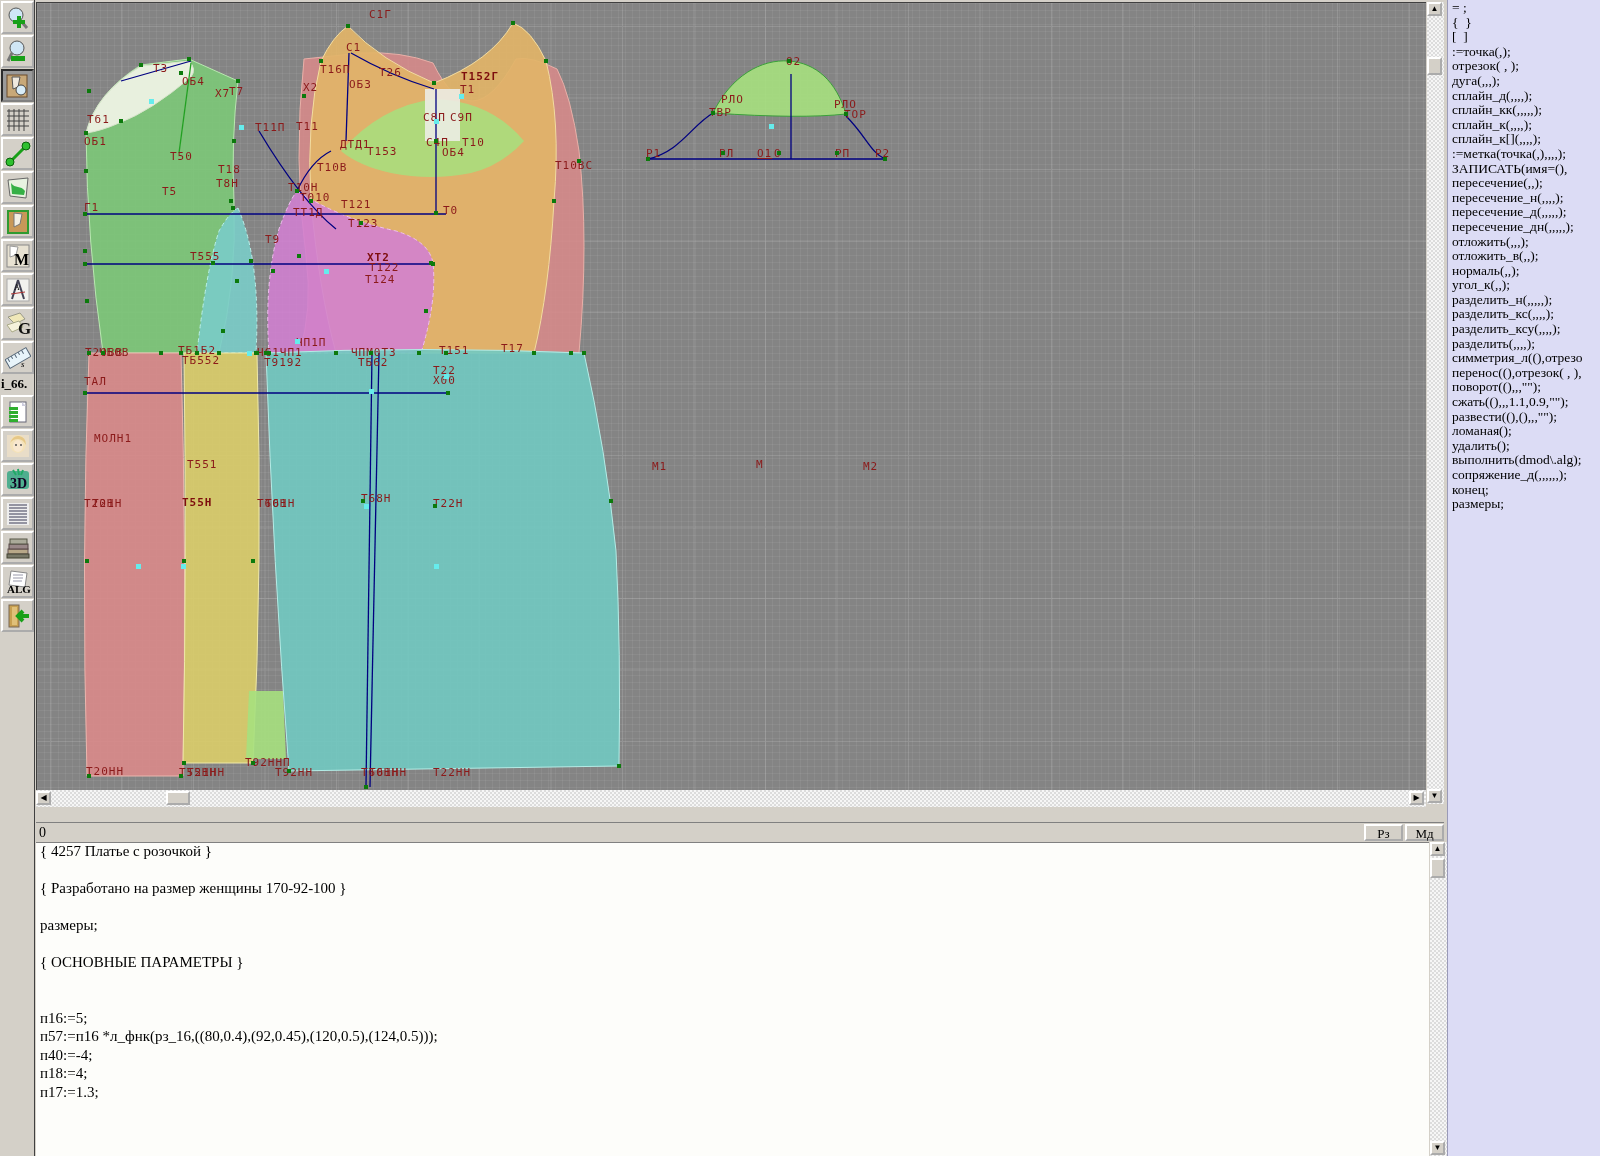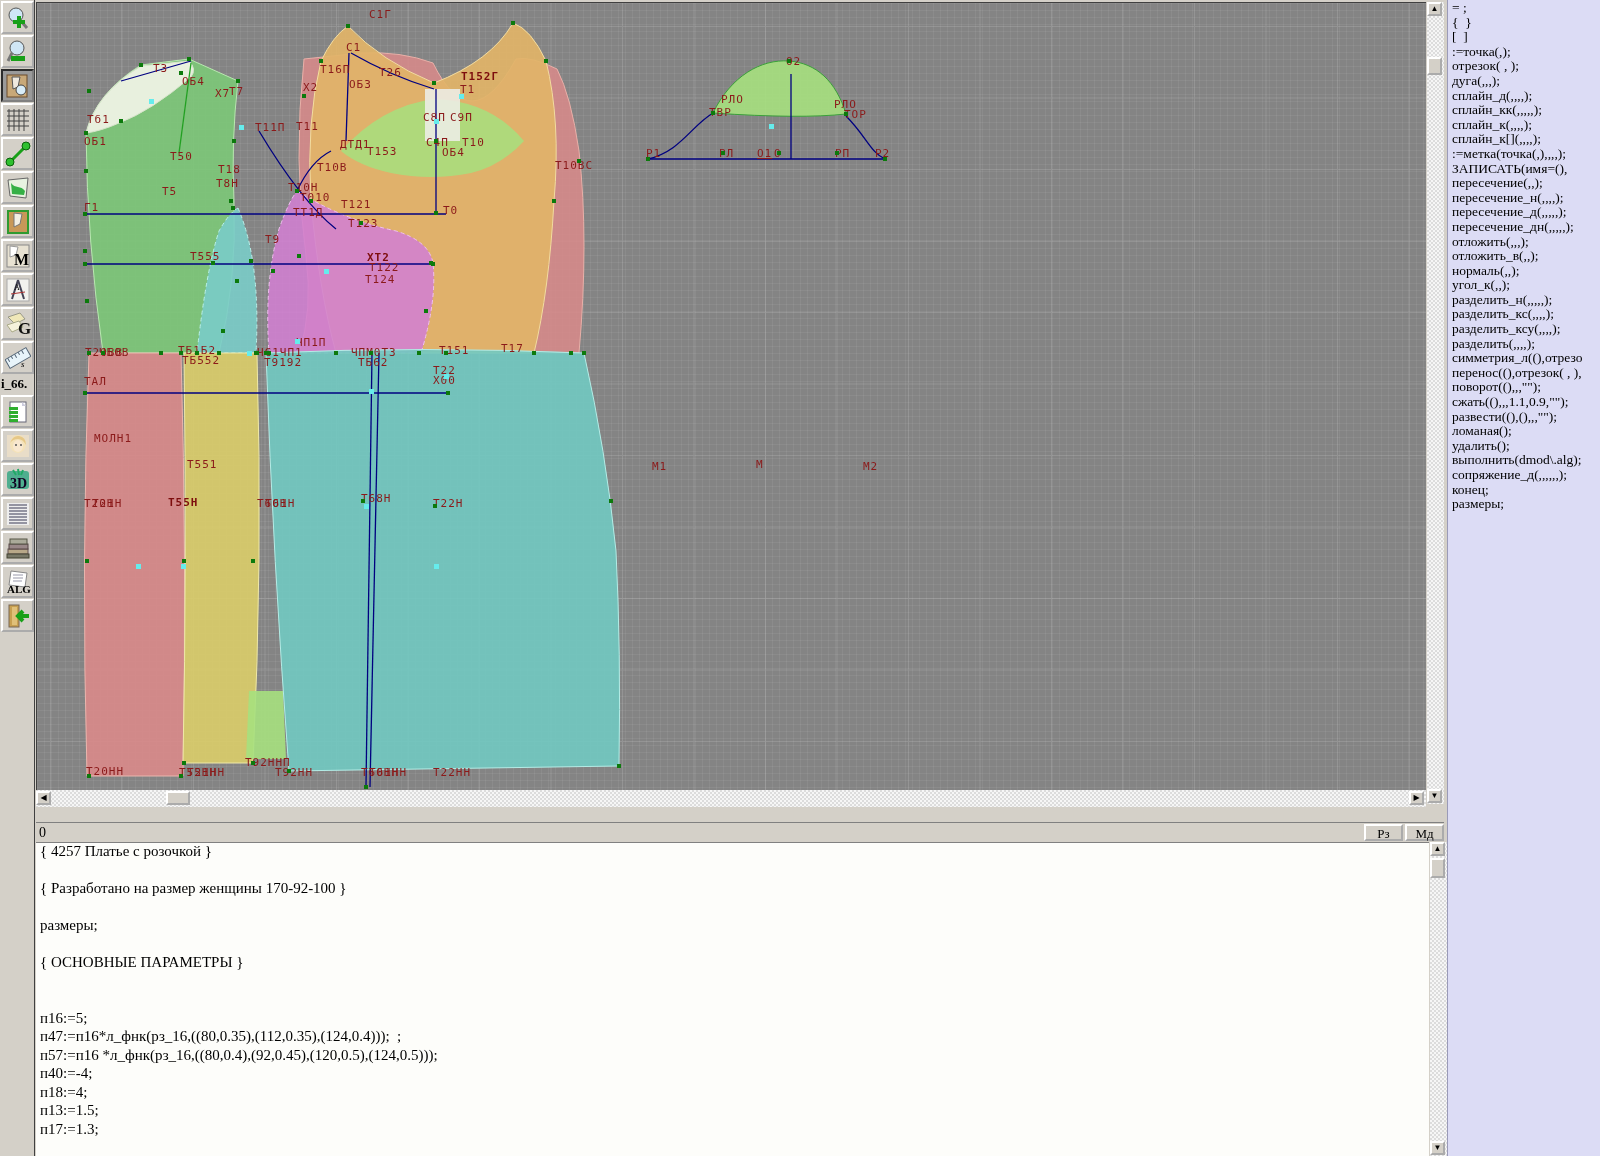--- a/index.html
+++ b/index.html
@@ -316,21 +316,21 @@
       <span class="lbl" style="left: 321px; top: 353px;">ТБ62</span>
       <span class="lbl" style="left: 402px; top: 341px;">Т151</span>
       <span class="lbl" style="left: 464px; top: 339px;">Т17</span>
       <span class="lbl" style="left: 396px; top: 361px;">Т22</span>
       <span class="lbl" style="left: 396px; top: 371px;">Х00</span>
       <span class="lbl" style="left: 47px; top: 372px;">ТАЛ</span>
       <span class="lbl" style="left: 57px; top: 429px;">МОЛН1</span>
       <span class="lbl" style="left: 150px; top: 455px;">Т551</span>
       <span class="lbl" style="left: 47px; top: 494px;">Т20Н</span>
       <span class="lbl" style="left: 55px; top: 494px;">Т21Н</span>
-      <span class="lbl b" style="left: 131px; top: 493px;">Т55Н</span>
+      <span class="lbl b" style="left: 145px; top: 493px;">Т55Н</span>
       <span class="lbl" style="left: 220px; top: 494px;">Т60Н</span>
       <span class="lbl" style="left: 228px; top: 494px;">Т61Н</span>
       <span class="lbl" style="left: 324px; top: 489px;">Т68Н</span>
       <span class="lbl" style="left: 396px; top: 494px;">Т22Н</span>
       <span class="lbl" style="left: 615px; top: 457px;">М1</span>
       <span class="lbl" style="left: 719px; top: 455px;">М</span>
       <span class="lbl" style="left: 826px; top: 457px;">М2</span>
       <span class="lbl" style="left: 49px; top: 762px;">Т20НН</span>
       <span class="lbl" style="left: 142px; top: 763px;">Т55НН</span>
       <span class="lbl" style="left: 150px; top: 763px;">Т21НН</span>
@@ -457,25 +457,23 @@
       <div class="code-line">{ 4257 Платье с розочкой }</div>
       <div class="code-line"></div>
       <div class="code-line">{ Разработано на размер женщины 170-92-100 }</div>
       <div class="code-line"></div>
       <div class="code-line">размеры;</div>
       <div class="code-line"></div>
       <div class="code-line">{ ОСНОВНЫЕ ПАРАМЕТРЫ }</div>
       <div class="code-line"></div>
       <div class="code-line"></div>
       <div class="code-line">п16:=5;</div>
-      <div class="code-line">п47:=п16*л_фнк(рз_16,((80,0.35),(112,0.35),(124,0.4)));  ;</div>
       <div class="code-line">п57:=п16 *л_фнк(рз_16,((80,0.4),(92,0.45),(120,0.5),(124,0.5)));</div>
       <div class="code-line">п40:=-4;</div>
       <div class="code-line">п18:=4;</div>
-      <div class="code-line">п13:=1.5;</div>
       <div class="code-line">п17:=1.3;</div>
     </div>
 </div>
 <div class="sb-track vscroll-code">
   <button class="sb-btn" style="left:0;top:0;">▲</button>
   <div class="sb-thumb" style="left:0;top:16px;width:15px;height:20px;"></div>
   <button class="sb-btn" style="left:0;top:299px;">▼</button>
 </div>
 
 <div class="cmdpanel">

